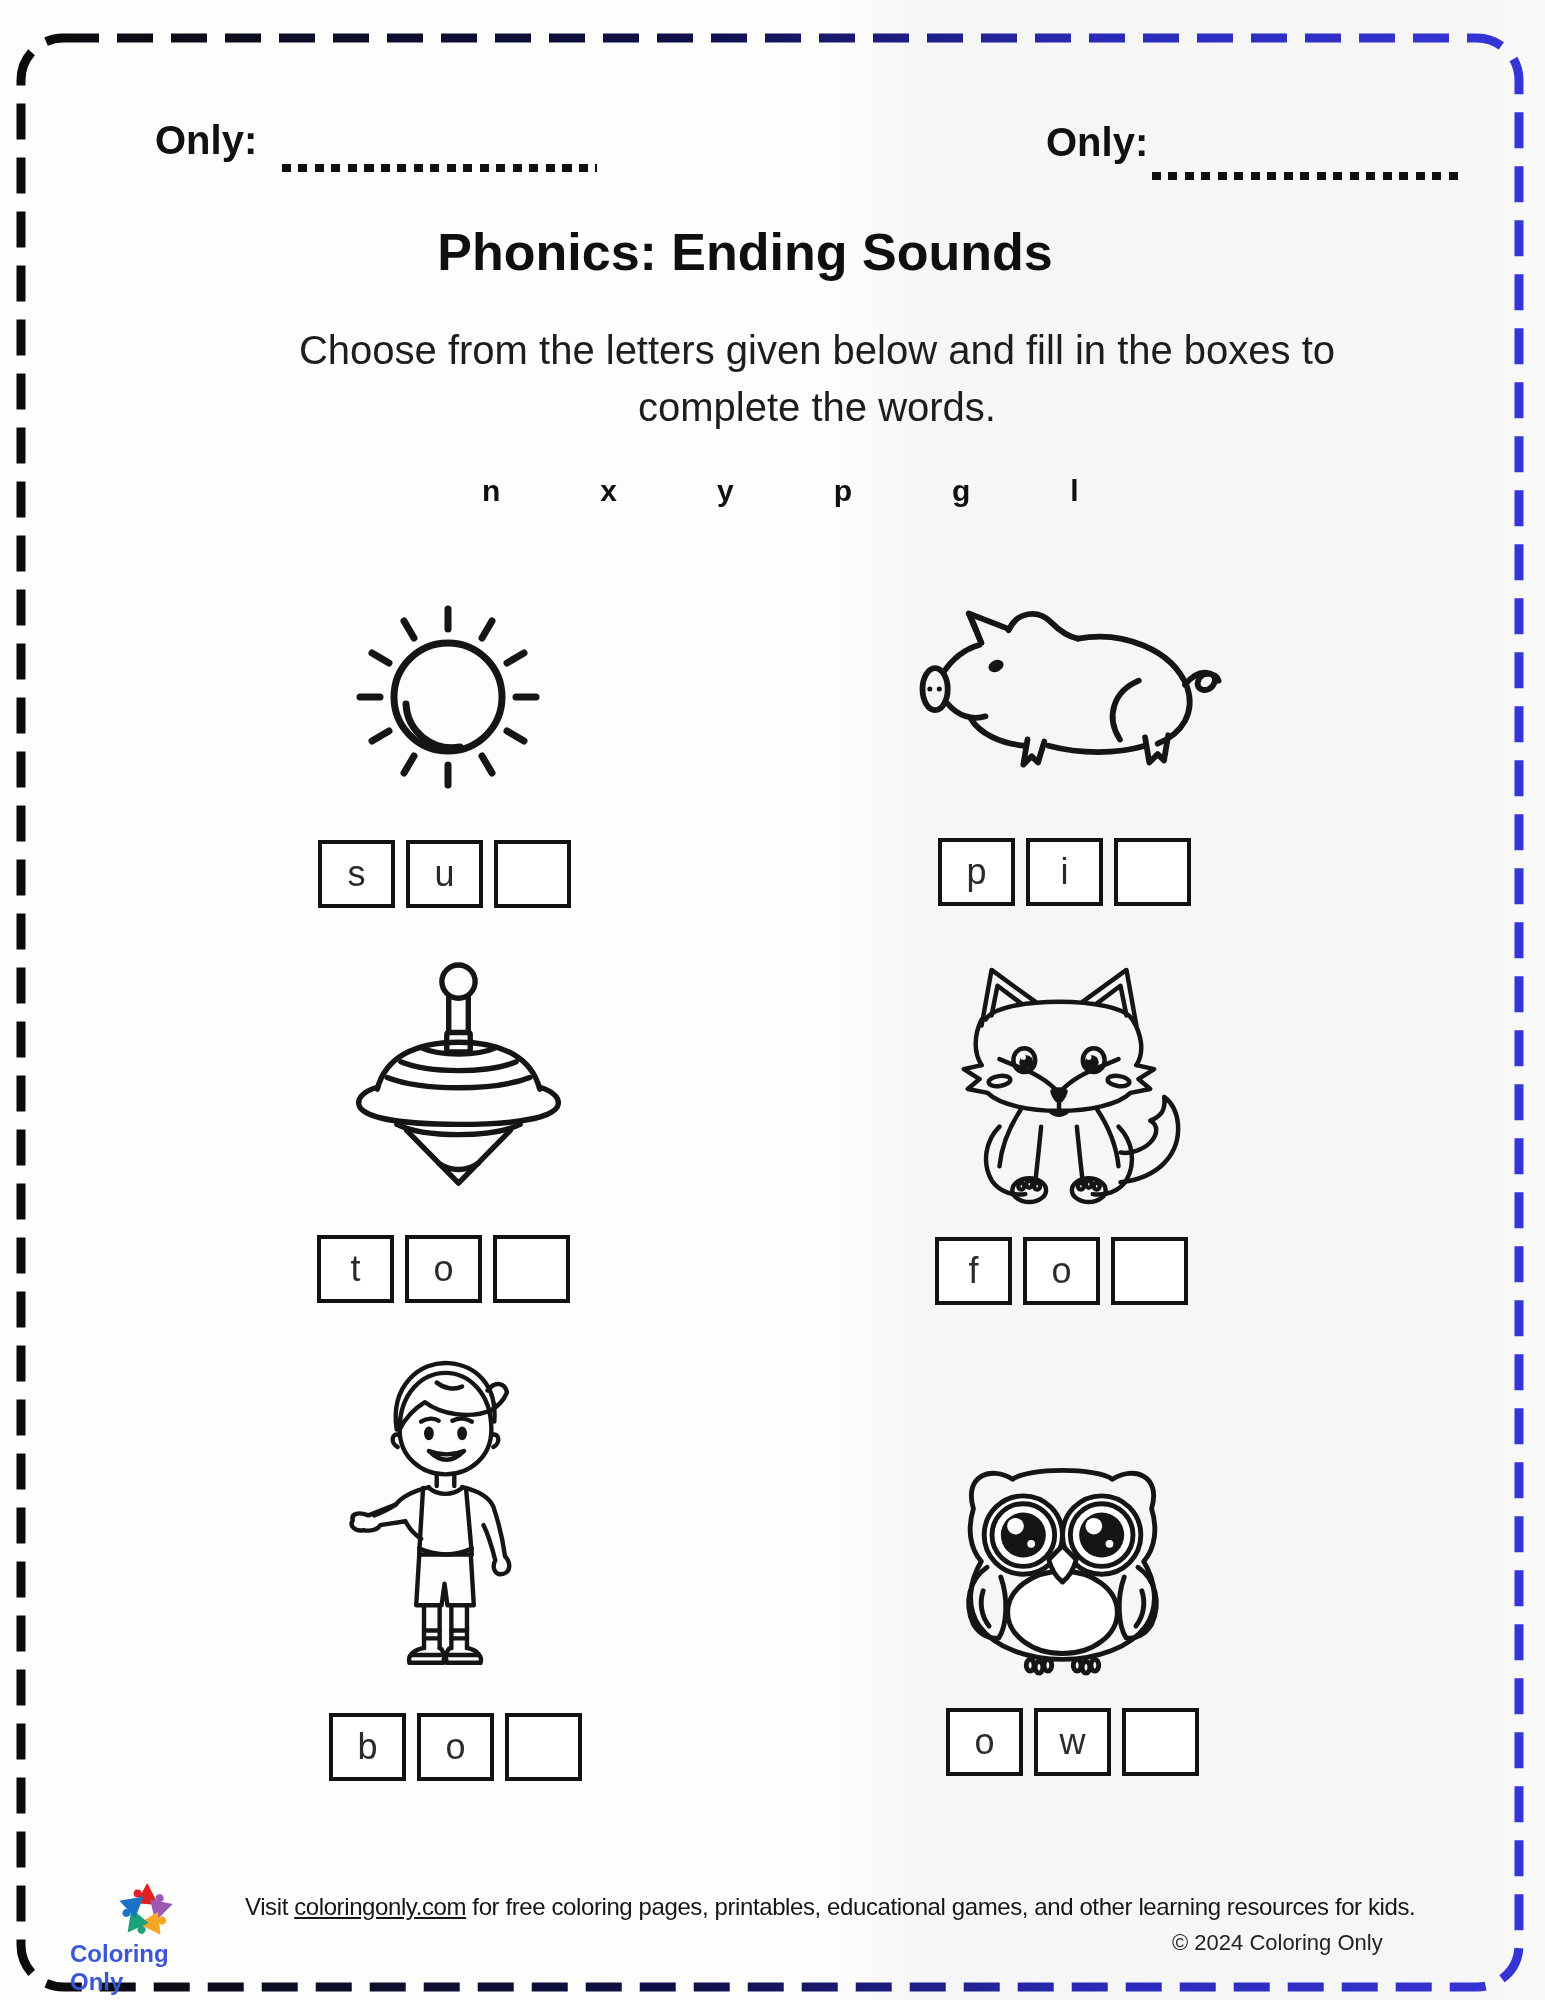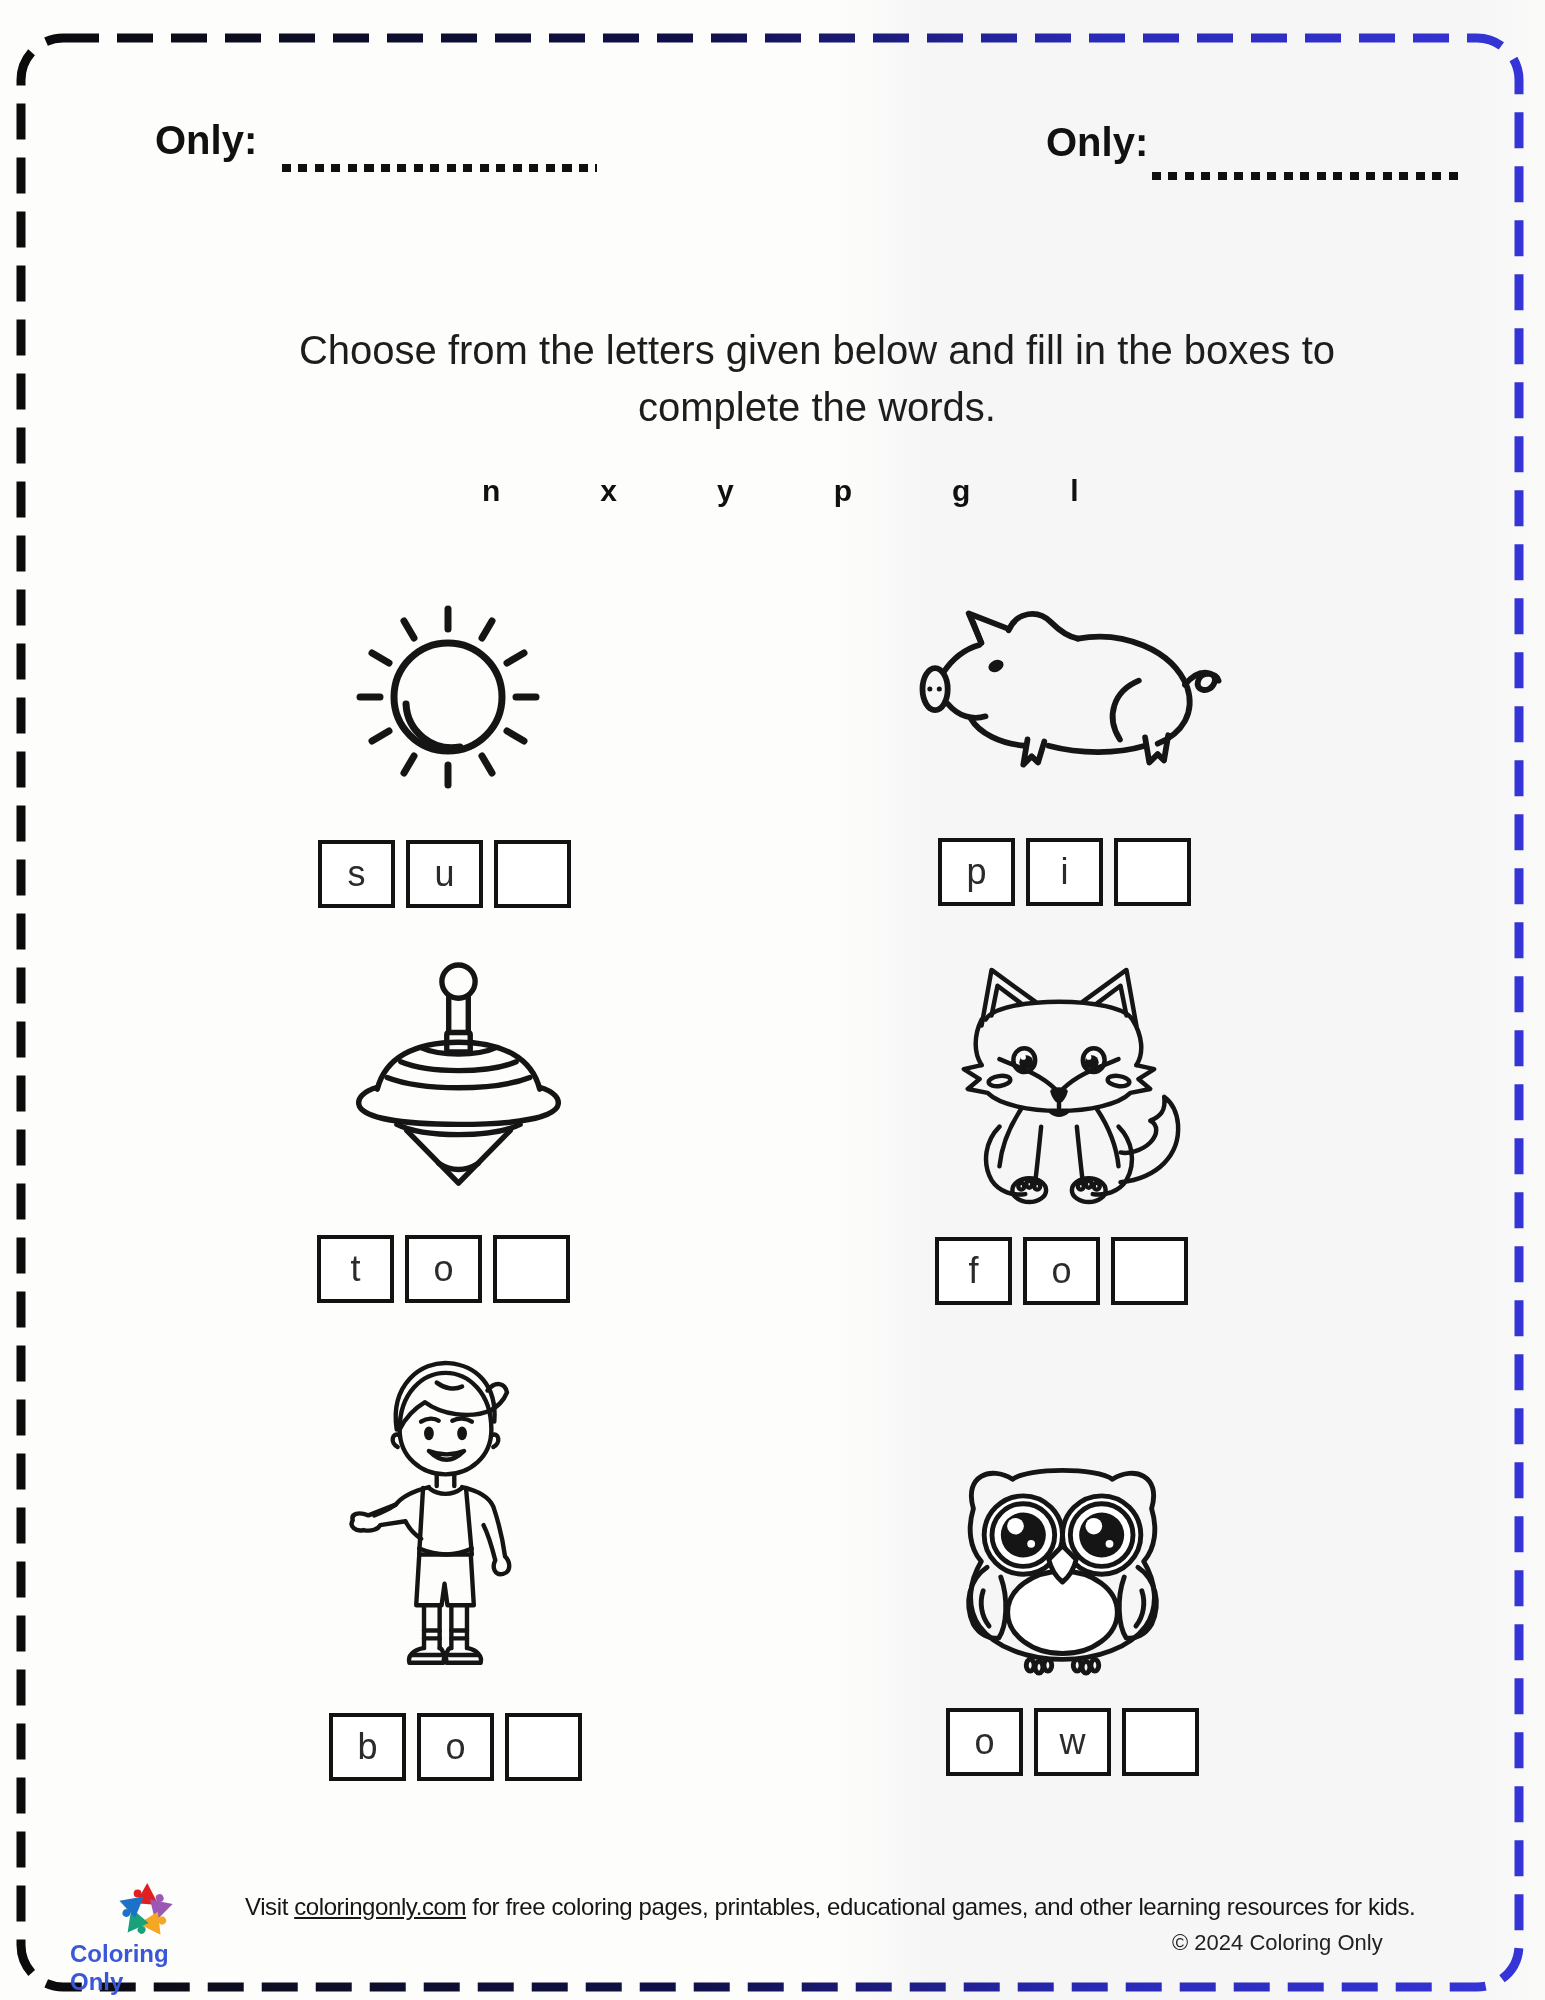--- a/index.html
+++ b/index.html
@@ -40,20 +40,21 @@
       </linearGradient>
     </defs>
     <rect x="21" y="38" width="1498" height="1949" rx="42" fill="none" stroke="url(#bGrad)" stroke-width="9" stroke-dasharray="36 18"></rect>
   </svg>
 
   <div class="abs hdr-label" style="left:155px;top:118px">Only:</div>
   <div class="abs dotline" style="left:282px;top:164px;width:315px"></div>
   <div class="abs hdr-label" style="left:1046px;top:120px">Only:</div>
   <div class="abs dotline" style="left:1152px;top:172px;width:308px"></div>
 
+  <div class="abs title">Phonics: Ending Sounds</div>
   <div class="abs instructions">
     <div>Choose from the letters given below and fill in the boxes to</div>
     <div>complete the words.</div>
   </div>
 
   <div class="abs bank">
     <span>n</span>
     <span>x</span>
     <span>y</span>
     <span>p</span>

